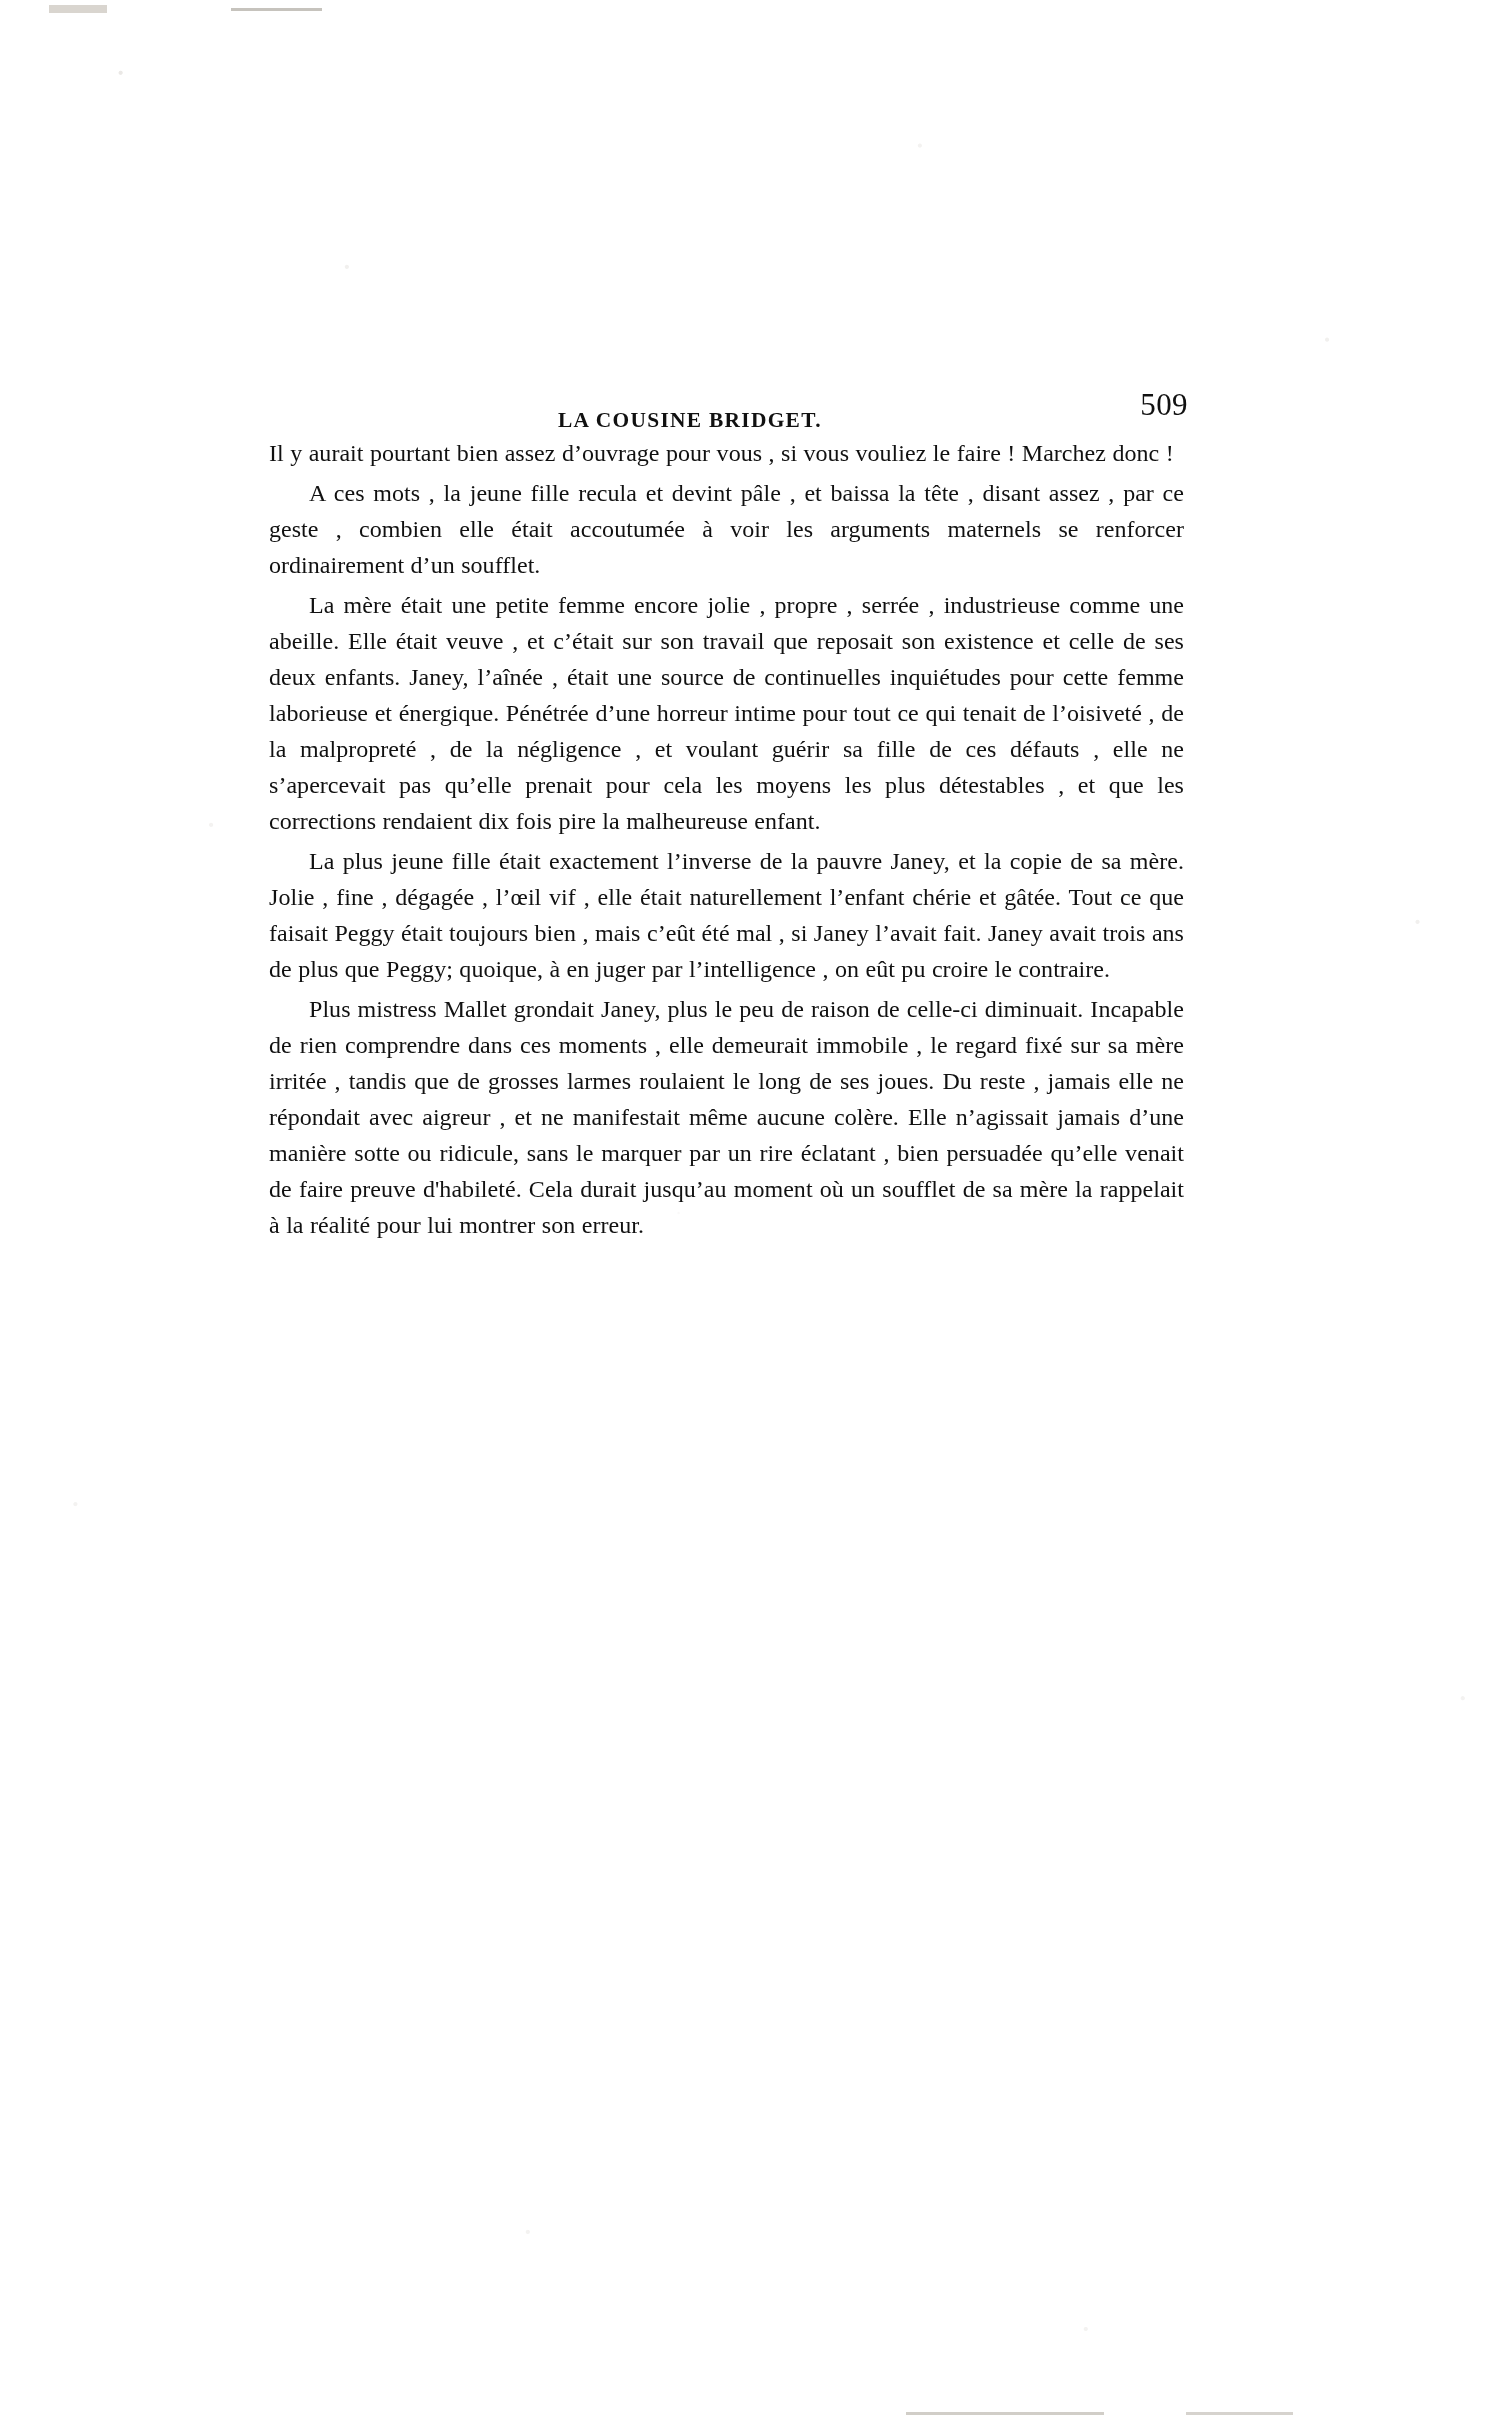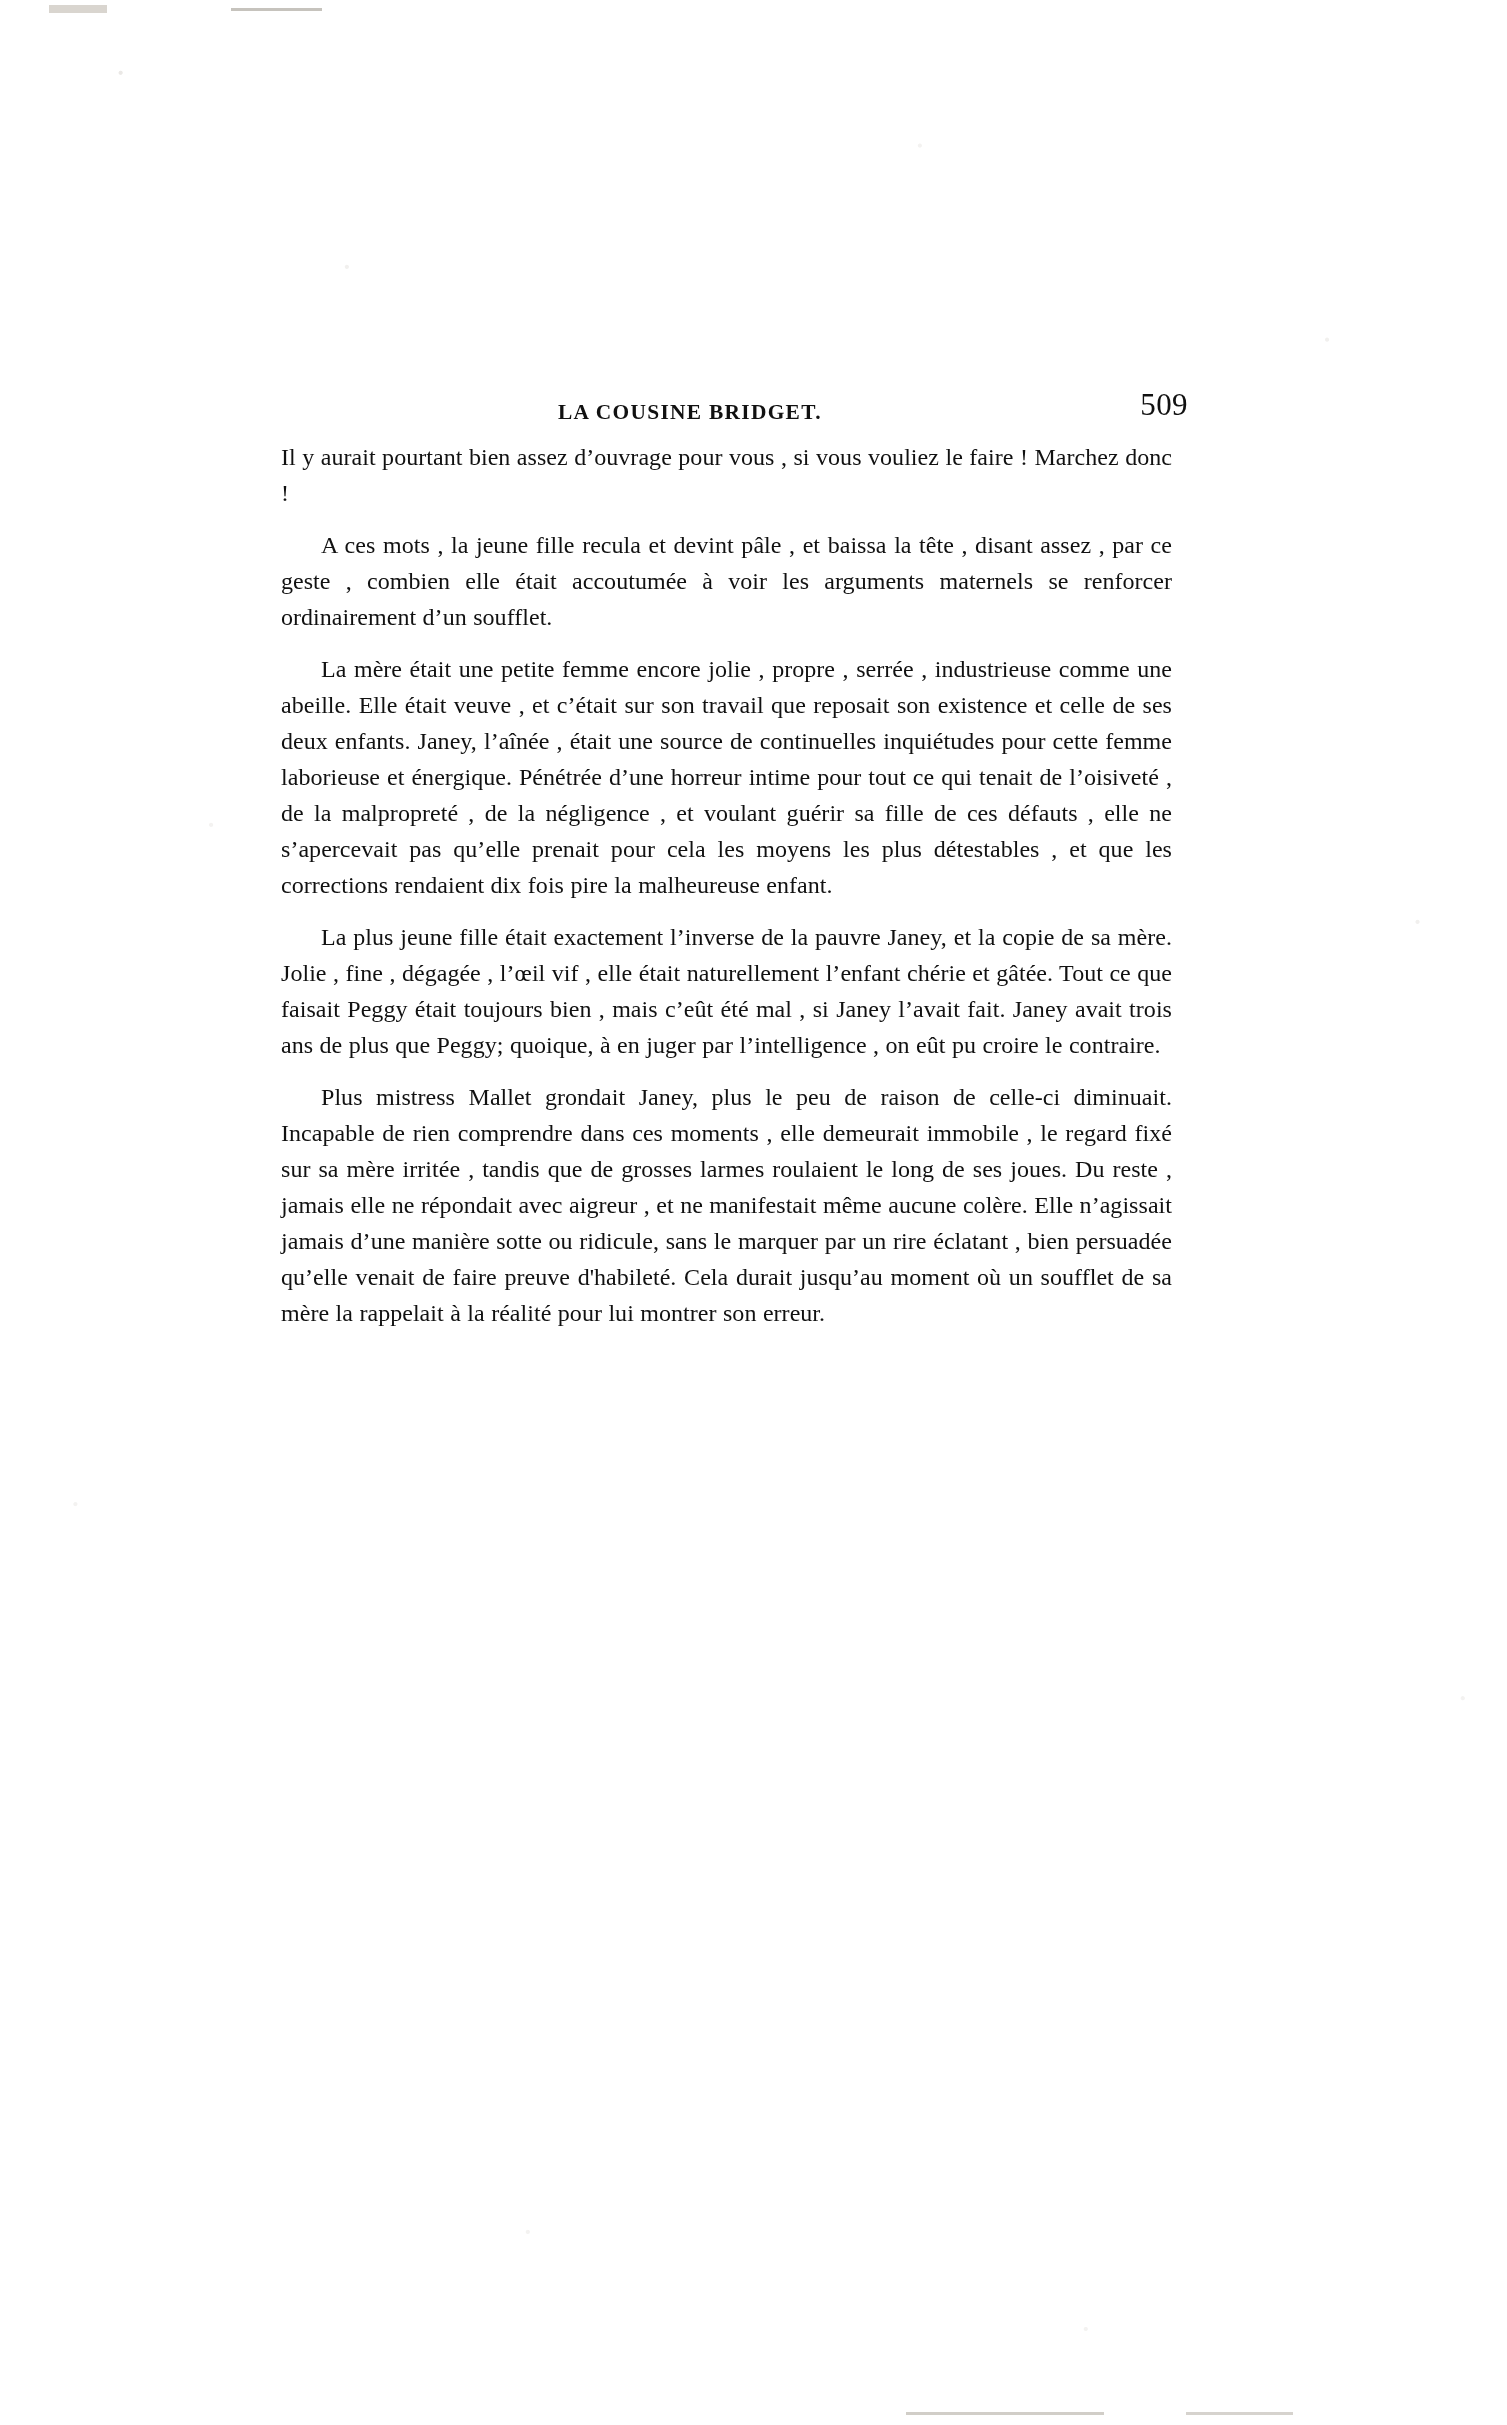--- a/index.html
+++ b/index.html
@@ -80,37 +80,37 @@
   }
 
   .running-head {
     position: relative;
     height: 36px;
     margin-bottom: 11.5px;
   }
   .head-title {
     position: absolute;
     left: 293px;
-    top: 13px;
+    top: 21px;
     font-variant: small-caps;
     font-size: 21.4px;
     letter-spacing: 1.3px;
     font-family: "Liberation Serif", serif;
     font-weight: 600;
   }
   .page-number {
     position: absolute;
     right: 0px;
     top: 0px;
     font-size: 31px;
     letter-spacing: 0.4px;
   }
 
   p.body-text {
-    margin: 16px;
+    margin: 4px;
     font-size: 24px;
     line-height: 36px;
     text-align: justify;
     text-justify: inter-word;
     letter-spacing: 0.04px;
     word-spacing: 0.4px;
     hyphens: none;
   }
   p.body-text + p.body-text {
     margin-top: 0px;

